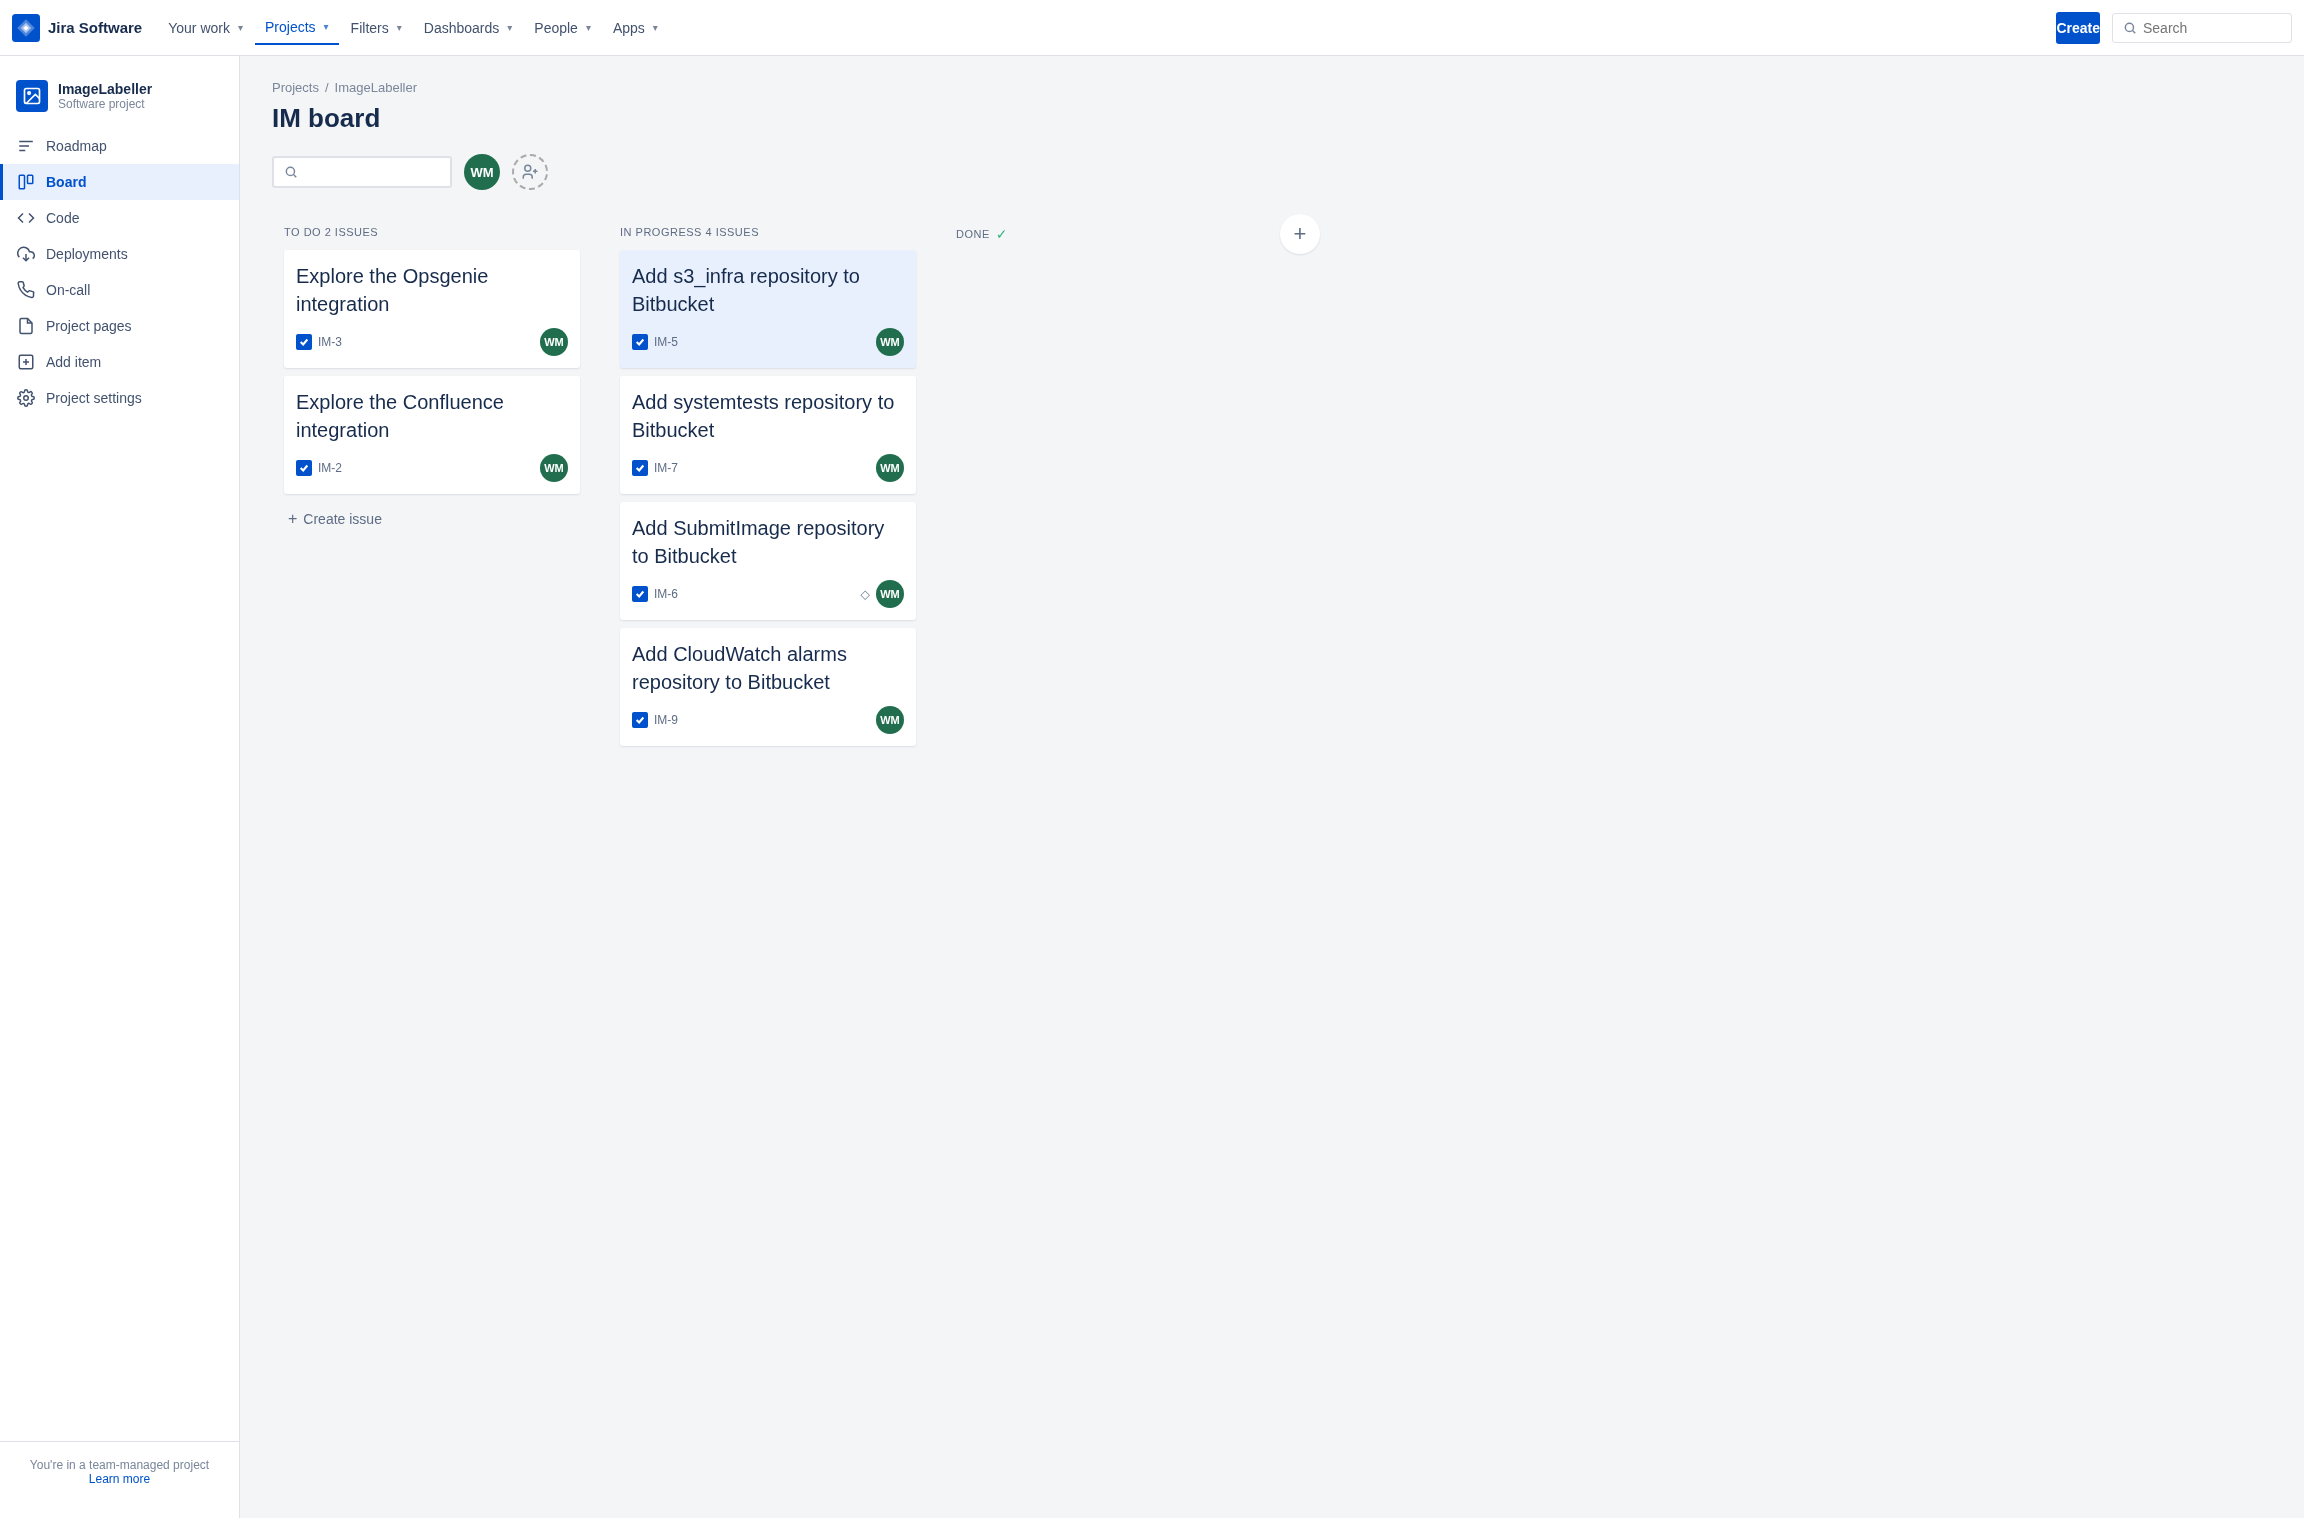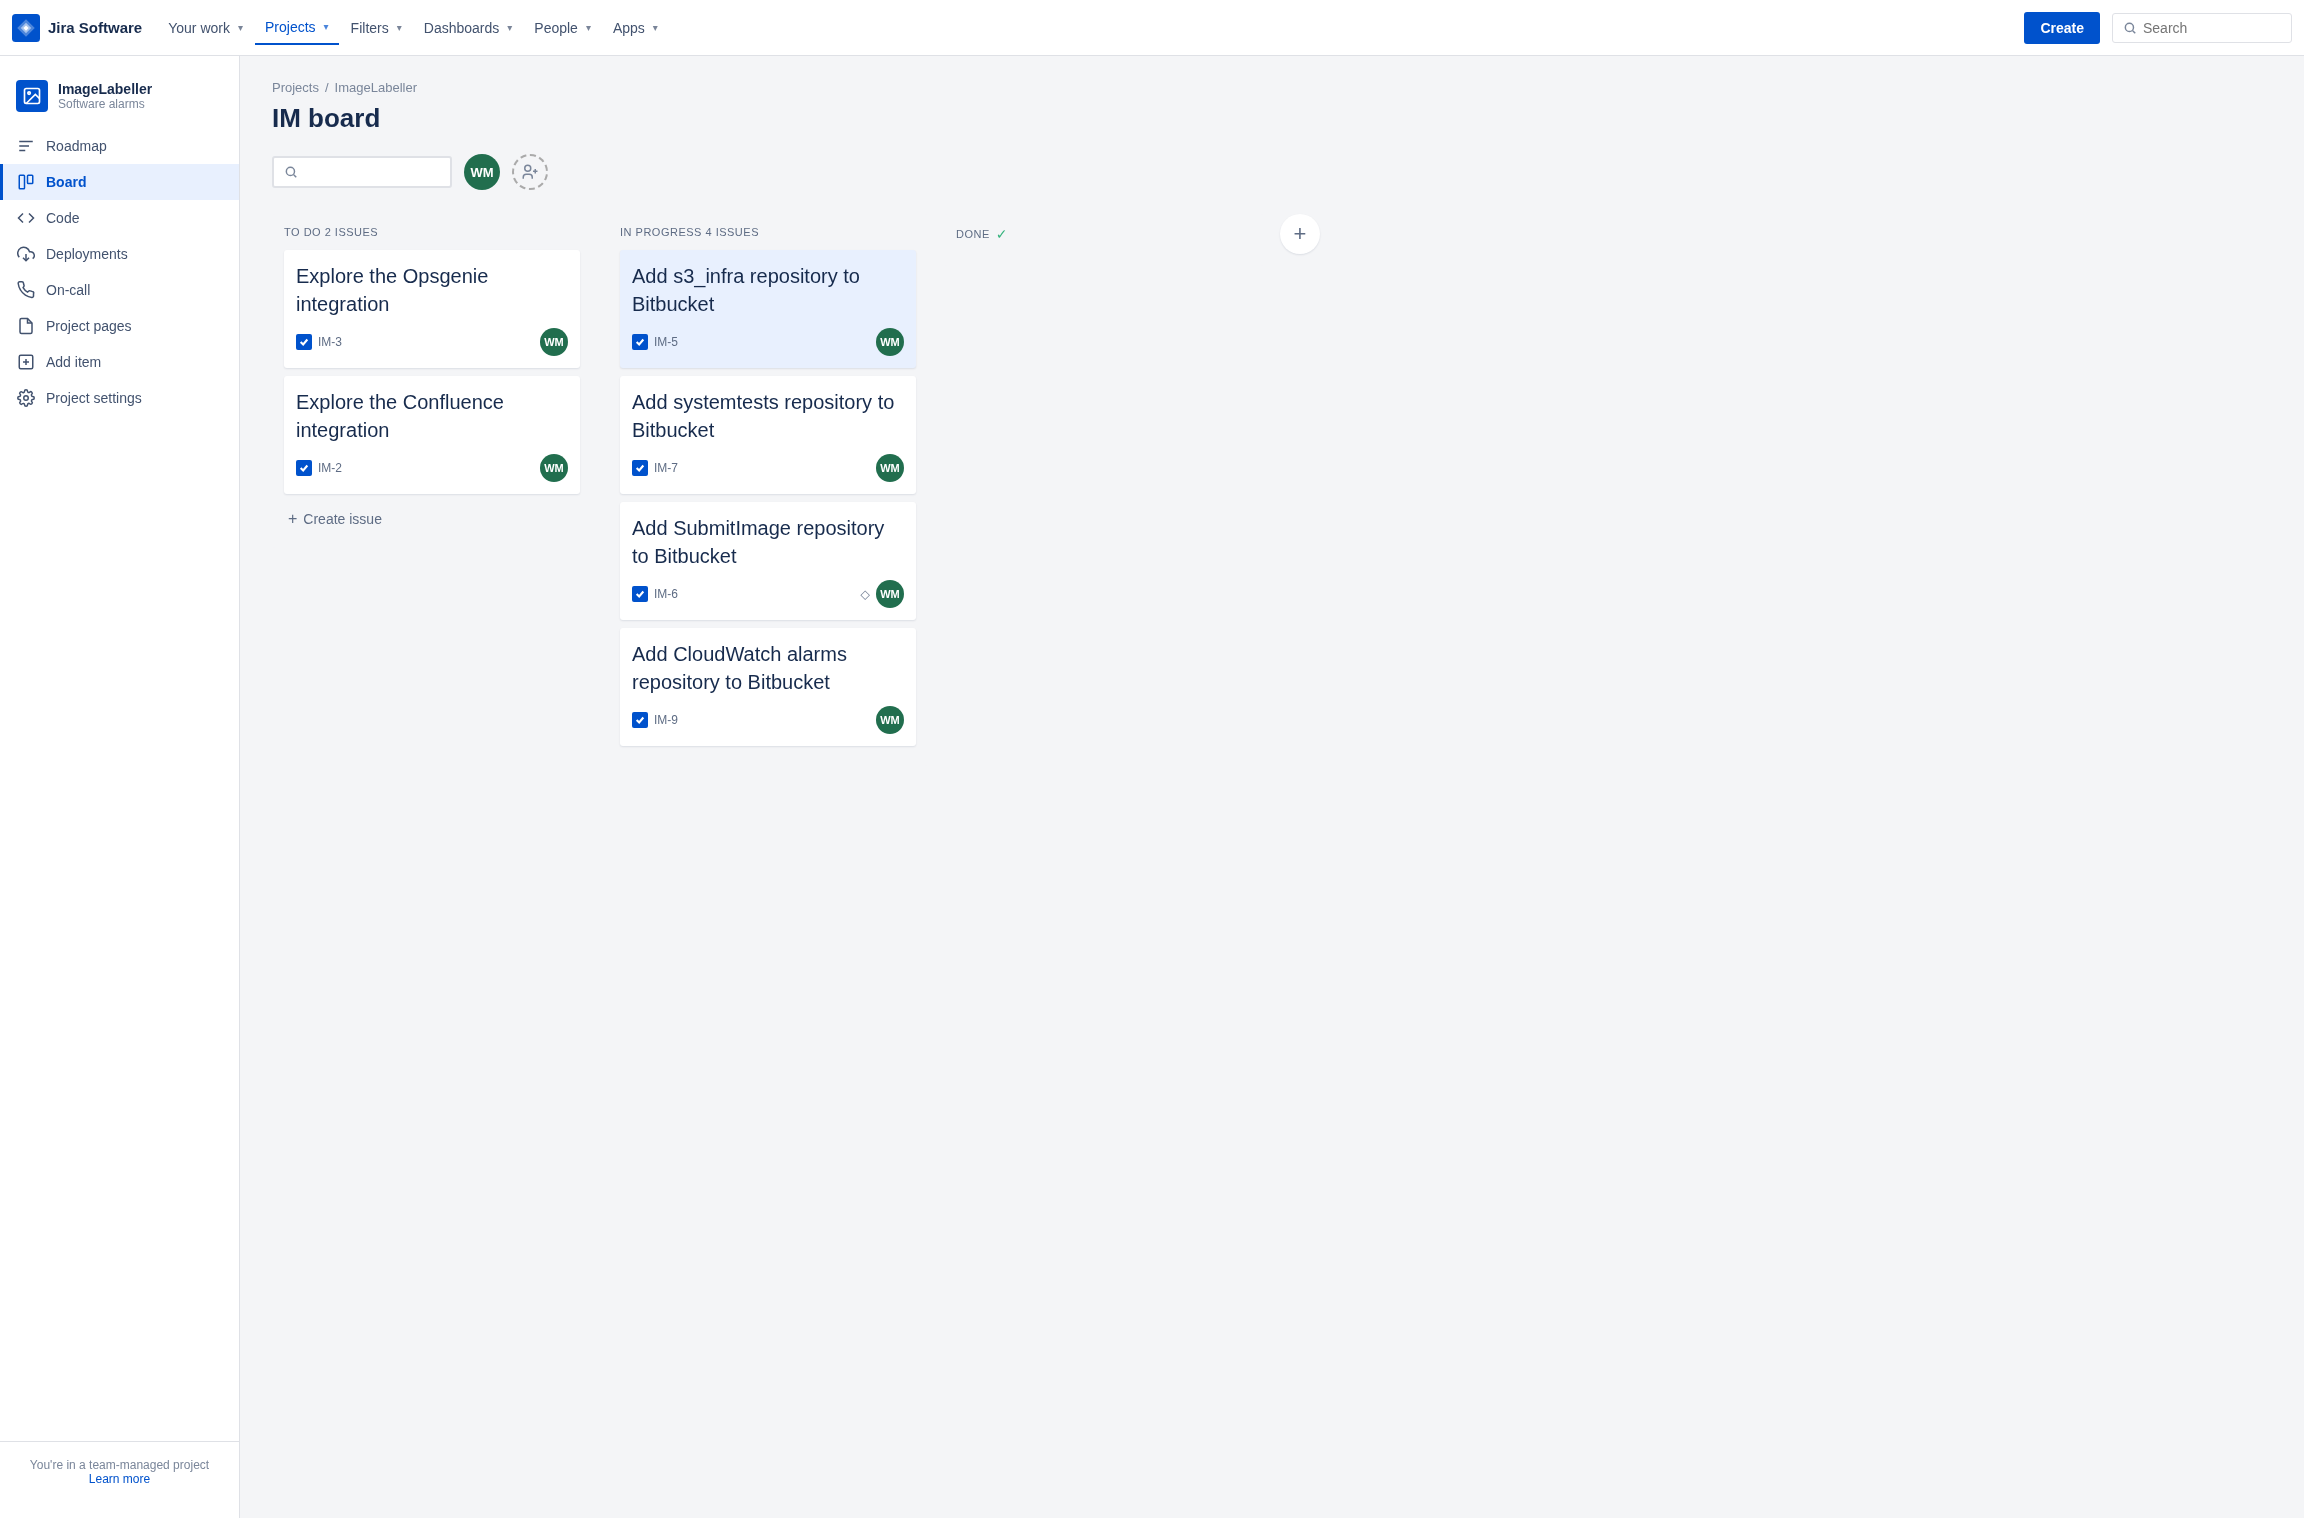--- a/index.html
+++ b/index.html
@@ -17,21 +17,21 @@
     .topnav-nav { display: flex; align-items: center; gap: 2px; flex: 1; }
     .topnav-item {
       display: flex; align-items: center; gap: 8px; padding: 8px 10px;
       color: #42526e; font-size: 14px; cursor: pointer; border-radius: 3px;
       text-decoration: none; white-space: nowrap;
     }
     .topnav-item.active { color: #0052cc; border-bottom: 2px solid #0052cc; border-radius: 0; }
     .topnav-chevron { font-size: 10px; opacity: 0.7; }
     .topnav-create {
       background: #0052cc; color: #fff; border: none; border-radius: 3px;
-      padding: 8px 16px; font-size: 14px; font-weight: 600; cursor: pointer;
+      padding: 8px 0; font-size: 14px; font-weight: 600; cursor: pointer;
       margin-right: 12px;
     }
     .topnav-search {
       display: flex; align-items: center; gap: 6px;
       border: 1px solid #dfe1e6; border-radius: 3px; padding: 6px 10px;
       background: #fff; min-width: 180px;
     }
     .topnav-search input { border: none; outline: none; font-size: 14px; color: #42526e; width: 120px; }
     .search-icon-svg { color: #7a869a; }
 
@@ -184,21 +184,21 @@
     <div class="sidebar-project">
       <div class="sidebar-project-icon">
         <svg width="20" height="20" viewBox="0 0 24 24" fill="none" stroke="white" stroke-width="2">
             <rect x="3" y="3" width="18" height="18" rx="2"></rect>
             <circle cx="8.5" cy="8.5" r="1.5"></circle>
             <polyline points="21 15 16 10 5 21"></polyline>
           </svg>
       </div>
       <div class="sidebar-project-info">
         <span class="sidebar-project-name">ImageLabeller</span>
-        <span class="sidebar-project-type">Software alarms</span>
+        <span class="sidebar-project-type">Software project</span>
       </div>
     </div>
     <nav class="sidebar-nav">
       <a class="sidebar-item">
         <span class="sidebar-item-icon">
           <svg width="18" height="18" viewBox="0 0 24 24" fill="none" stroke="currentColor" stroke-width="2">
               <path d="M3 6h18M3 12h13M3 18h8"></path>
             </svg>
         </span>
         <span>Roadmap</span>

